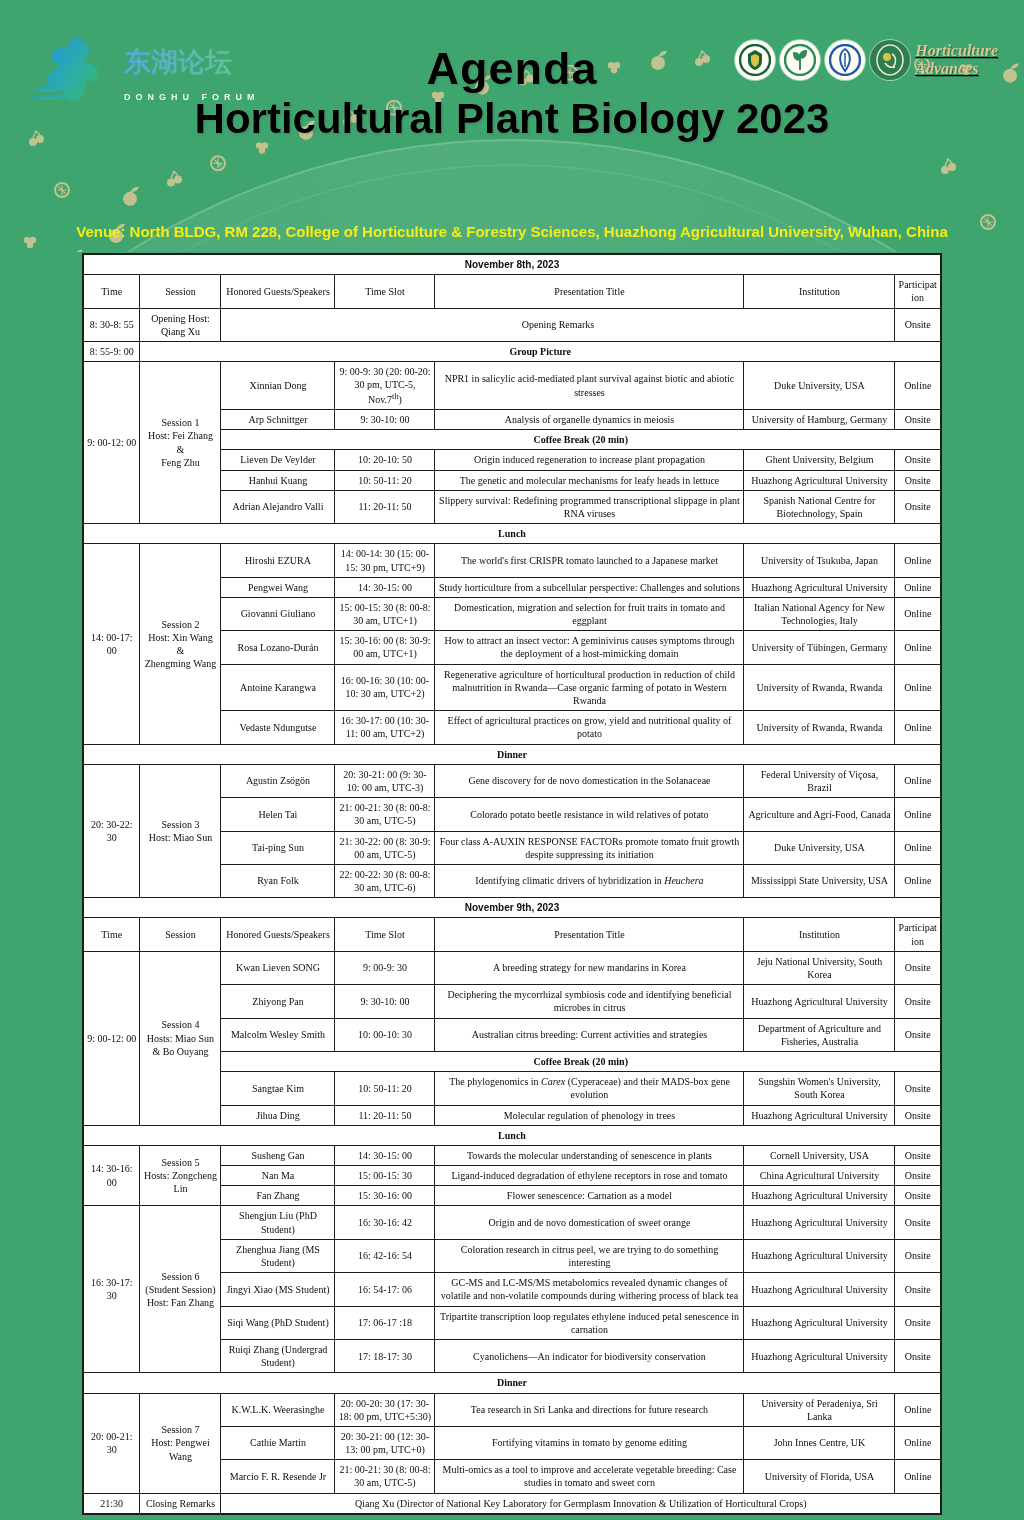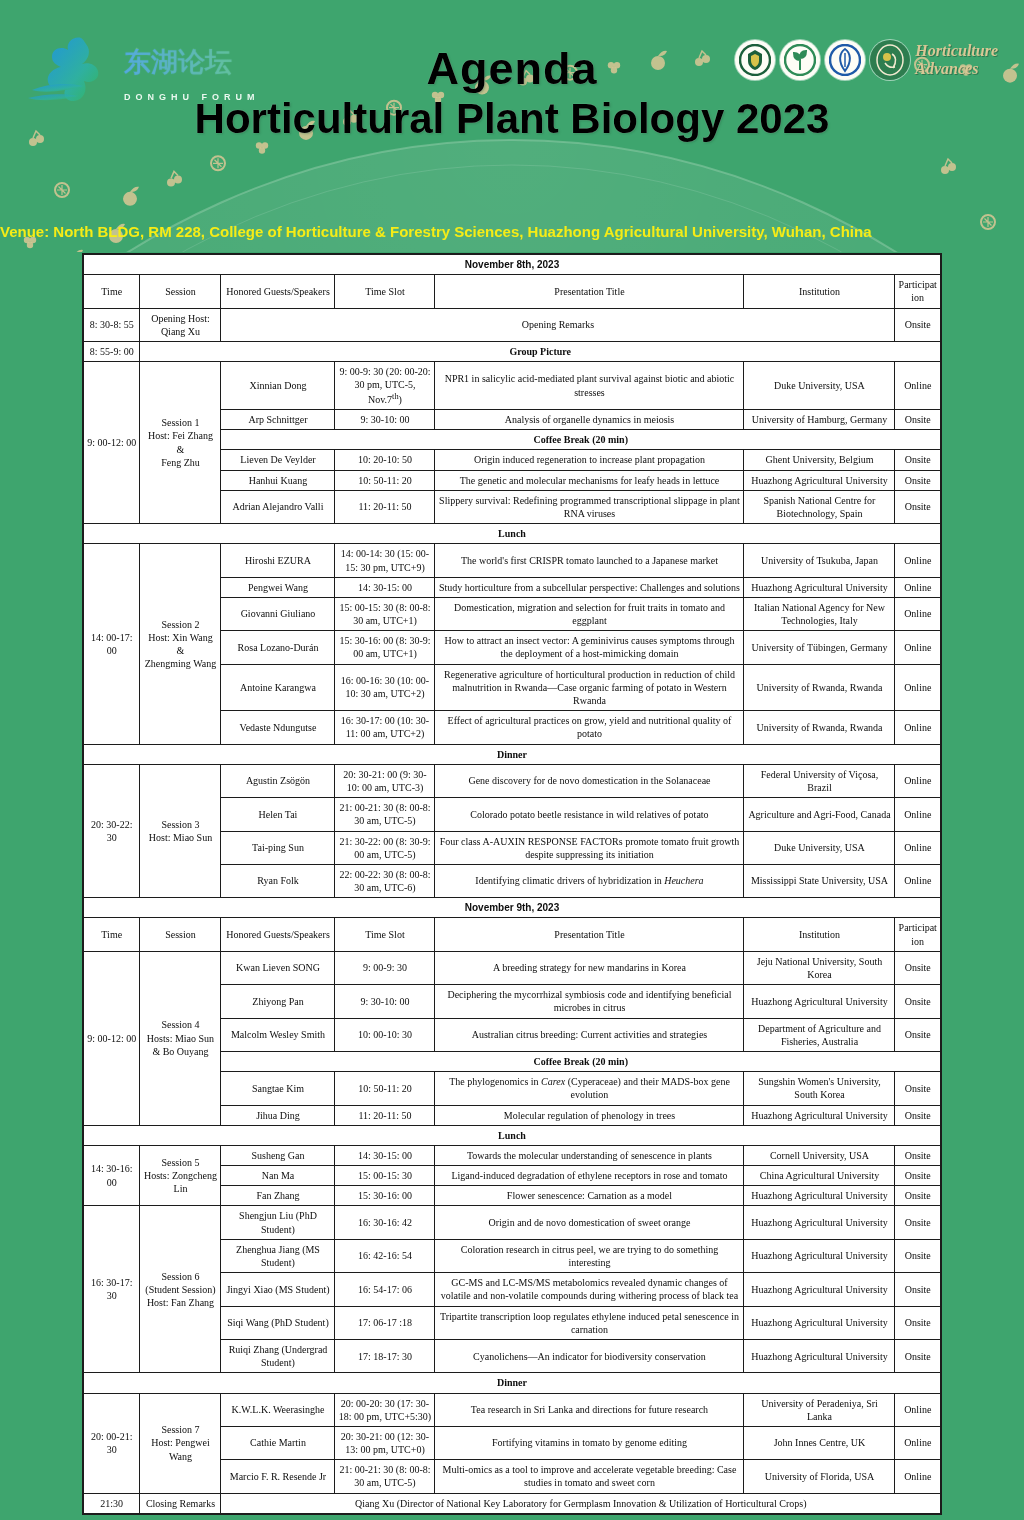--- a/index.html
+++ b/index.html
@@ -15,30 +15,30 @@
   .deco{position:absolute;left:0;top:0;pointer-events:none;}
   .donghu{position:absolute;left:26px;top:34px;display:flex;align-items:center;gap:6px;z-index:3;}
   .donghu-text{display:flex;flex-direction:column;margin-top:8px;}
   .donghu-cn{
     font-family:"Liberation Sans",sans-serif;font-weight:bold;font-size:27px;line-height:1;
     background:linear-gradient(90deg,#1f8fd0,#35b36a);
     -webkit-background-clip:text;background-clip:text;color:transparent;
     text-shadow:0 0 1px rgba(255,255,255,.25);
   }
   .donghu-en{font-family:"Liberation Sans",sans-serif;font-size:9px;letter-spacing:5px;color:#eaf8ef;font-weight:bold;margin-top:16px;}
-  .partners{position:absolute;right:26px;top:40px;display:flex;align-items:center;gap:5px;z-index:3;}
+  .partners{position:absolute;right:26px;top:40px;display:flex;align-items:center;gap:5px;z-index:3;text-decoration:underline;}
   .pcircle{width:40px;height:40px;border-radius:50%;background:#fdfdf6;display:flex;align-items:center;justify-content:center;box-shadow:0 0 0 1px rgba(255,255,255,.5);}
   .pcircle.dark{background:#2e7d4f;}
   .journal{font-family:"Liberation Serif",serif;font-style:italic;font-weight:bold;font-size:16px;line-height:1.15;color:#d9c795;text-shadow:1px 1px 0 rgba(40,90,60,.6);}
   .title-block{position:absolute;left:0;top:44px;width:100%;text-align:center;z-index:2;
     font-family:"Liberation Sans",sans-serif;font-weight:bold;color:#000000;
     text-shadow:0 0 1px rgba(255,255,255,.55), 1px 1px 2px rgba(30,90,55,.35);}
   .title-l1{font-size:45px;line-height:1.1;letter-spacing:1px;}
   .title-l2,.title-l3{font-size:42px;line-height:1.18;letter-spacing:0px;}
-  .venue{position:absolute;left:0;top:223px;width:100%;text-align:left;z-index:2;
+  .venue{position:absolute;left:0;top:223px;width:100%;text-align:center;z-index:2;
     font-family:"Liberation Sans",sans-serif;font-weight:bold;font-size:15px;color:#f6ec16;}
   
   .tablewrap{position:relative;z-index:2;}
   table.agenda{width:858px;margin:1px auto 0;border-collapse:collapse;table-layout:fixed;background:#fff;border:2px solid #1c1c1c;}
   table.agenda td{border:1px solid #1c1c1c;text-align:center;vertical-align:middle;
     font-size:10px;line-height:1.32;padding:3px 3px;color:#0d0d0d;background:#fff;word-wrap:break-word;}
   td.dateband{background:#bcd8c6;font-family:"Liberation Sans",sans-serif;font-weight:bold;font-size:13.5px;padding:4px;margin-left:37px;}
   td.colhead{font-size:10.5px;padding:6px 2px;}
   td.band{font-weight:bold;font-size:11.5px;padding:4px;}
   td.sessioncell{white-space:pre-line;}

